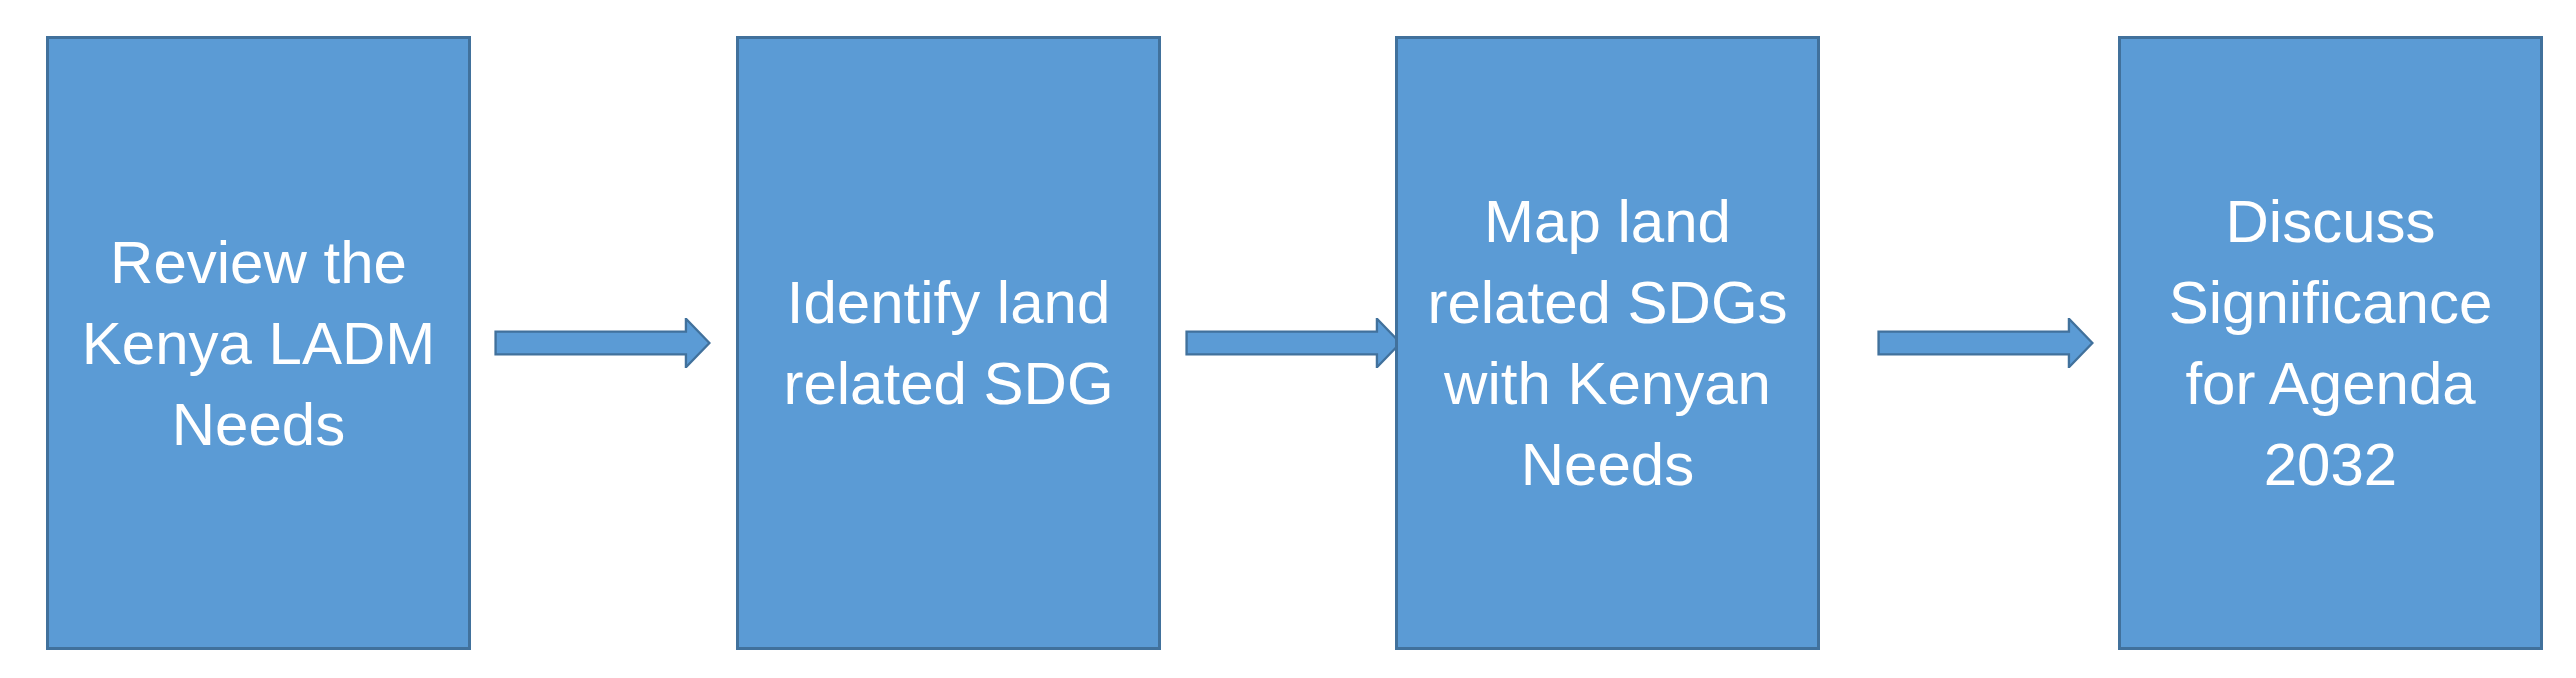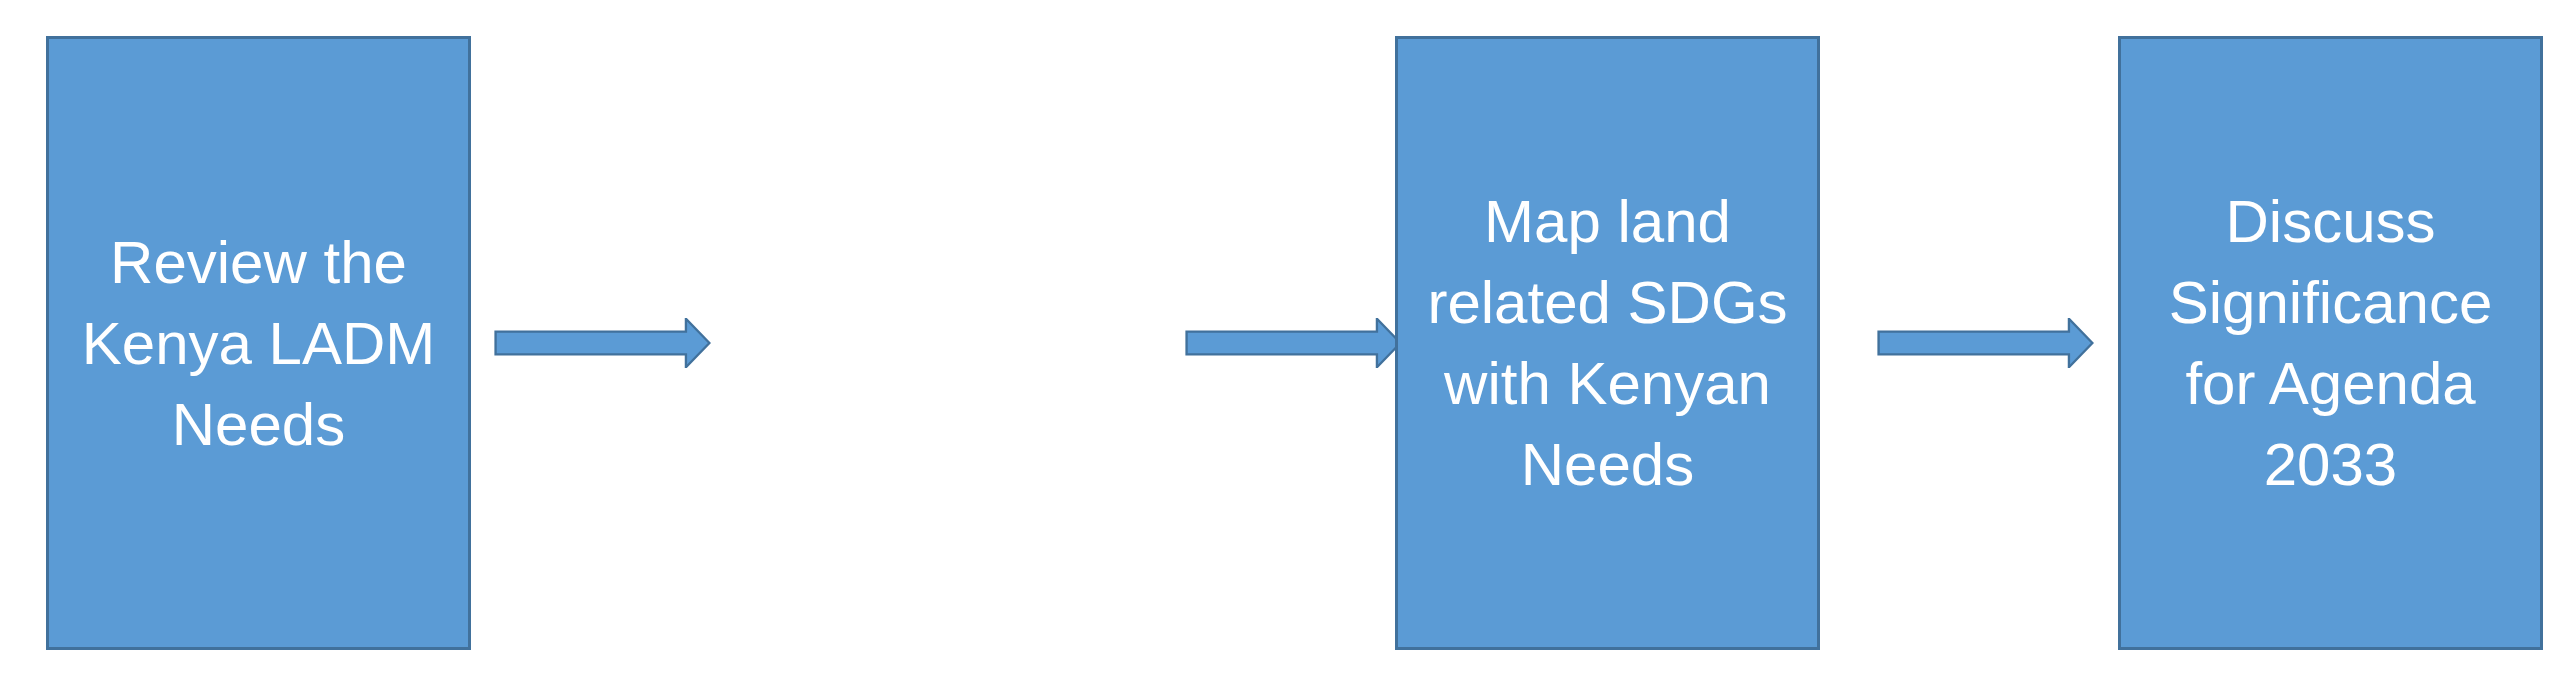--- a/index.html
+++ b/index.html
@@ -68,37 +68,41 @@
   <div class="flow-step step-1">
     <div class="step-label">Review the
 Kenya LADM
 Needs</div>
   </div>
 
   <svg class="flow-arrow arrow-1" viewBox="0 0 277 64" xmlns="http://www.w3.org/2000/svg" preserveAspectRatio="none">
     <path d="M2 17.5 H245 V1 L275 32 L245 63 V46.5 H2 Z"></path>
   </svg>
 
+  <div class="flow-step step-2">
+    <div class="step-label">Identify land
+related SDG</div>
+  </div>
 
   <svg class="flow-arrow arrow-2" viewBox="0 0 277 64" xmlns="http://www.w3.org/2000/svg" preserveAspectRatio="none">
     <path d="M2 17.5 H245 V1 L275 32 L245 63 V46.5 H2 Z"></path>
   </svg>
 
   <div class="flow-step step-3">
     <div class="step-label">Map land
 related SDGs
 with Kenyan
 Needs</div>
   </div>
 
   <svg class="flow-arrow arrow-3" viewBox="0 0 277 64" xmlns="http://www.w3.org/2000/svg" preserveAspectRatio="none">
     <path d="M2 17.5 H245 V1 L275 32 L245 63 V46.5 H2 Z"></path>
   </svg>
 
   <div class="flow-step step-4">
     <div class="step-label">Discuss
 Significance
 for Agenda
-2033</div>
+2032</div>
   </div>
 
 </div>
 
 
 </body></html>

